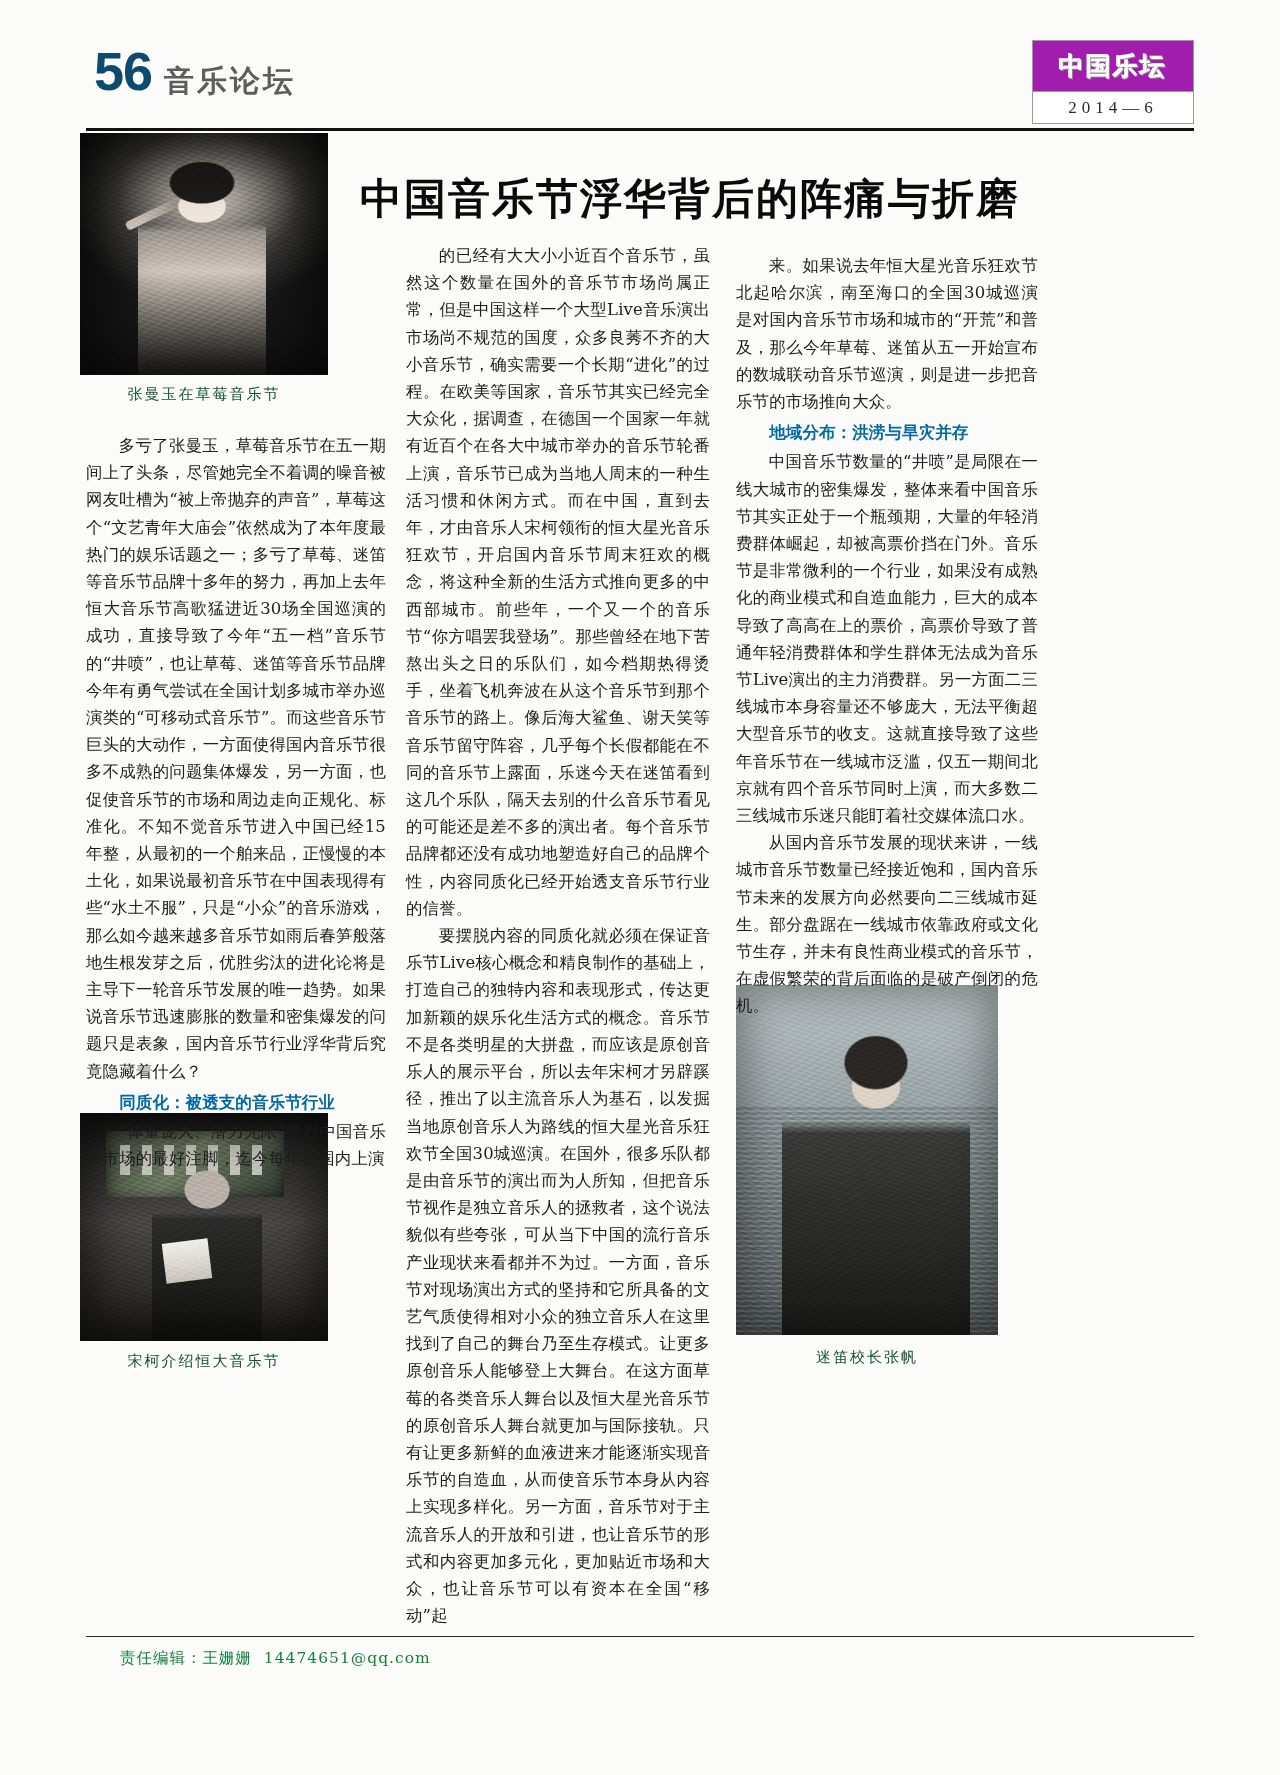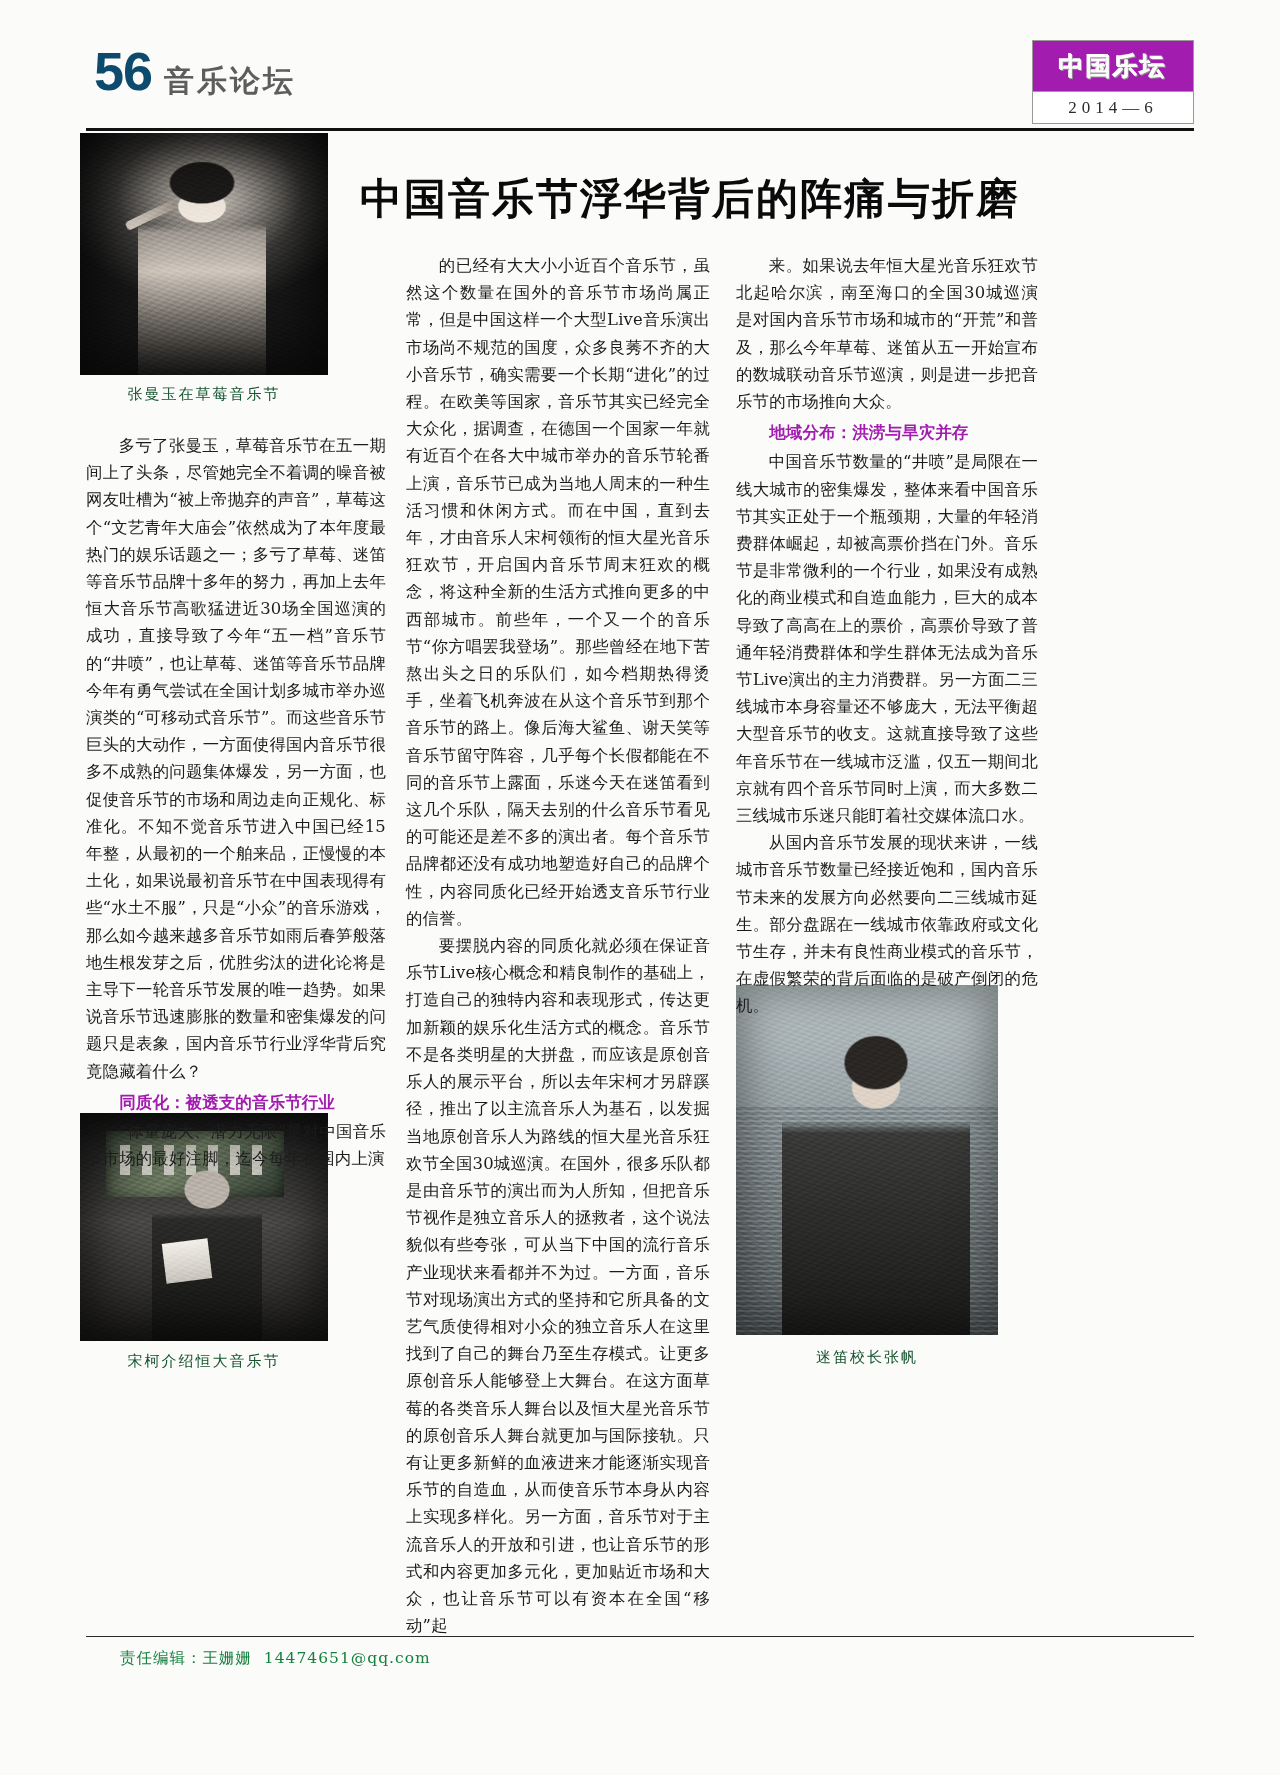--- a/index.html
+++ b/index.html
@@ -145,26 +145,26 @@
     position:absolute;top:0;
     font-family:"DejaVu Serif","Liberation Serif",serif;
     font-size:16.4px;line-height:27.2px;color:#1c1c1c;
     text-align:justify;text-justify:inter-ideograph;
     letter-spacing:.2px;
   }
   .col p{margin:0;text-indent:2em;}
   .subhead{
     margin:4px 0 2px 0;text-indent:2em;
     font-family:"DejaVu Sans","Liberation Sans",sans-serif;
-    font-weight:700;font-size:16.6px;letter-spacing:0px;color:#a21caf;
+    font-weight:700;font-size:16.6px;letter-spacing:0px;color:#0369a1;
   }
 
   
   #c1-body{position:absolute;left:86px;top:432px;width:300px;}
-  #c2-body{position:absolute;left:406px;top:252px;width:304px;}
+  #c2-body{position:absolute;left:406px;top:242px;width:304px;}
   #c3-body{position:absolute;left:736px;top:252px;width:302px;}
 
   
   .rule-bot{position:absolute;left:86px;top:1636px;width:1108px;height:1px;background:#2a2a2a;}
   .footer{
     position:absolute;left:120px;top:1648px;
     font-family:"DejaVu Serif","Liberation Serif",serif;
     font-size:15.5px;color:#15803d;letter-spacing:1px;
   }
 </style>

